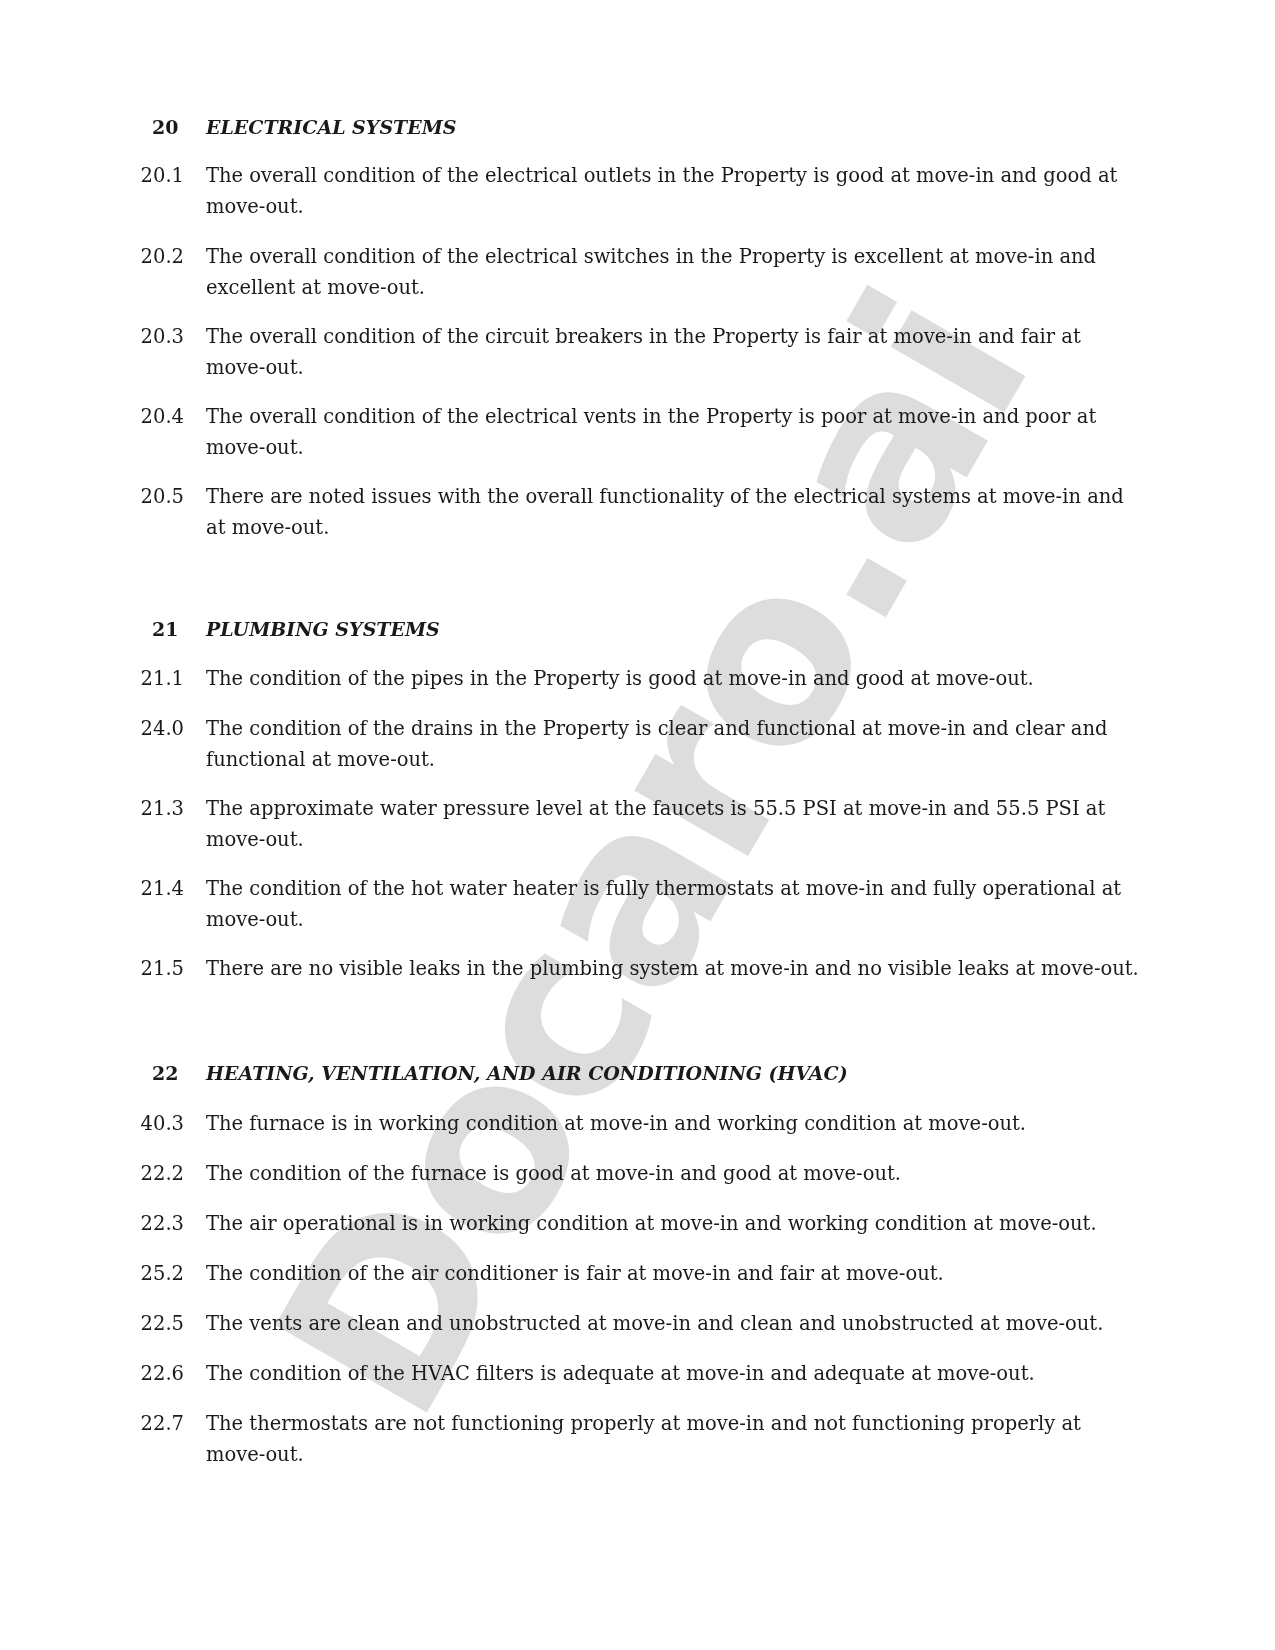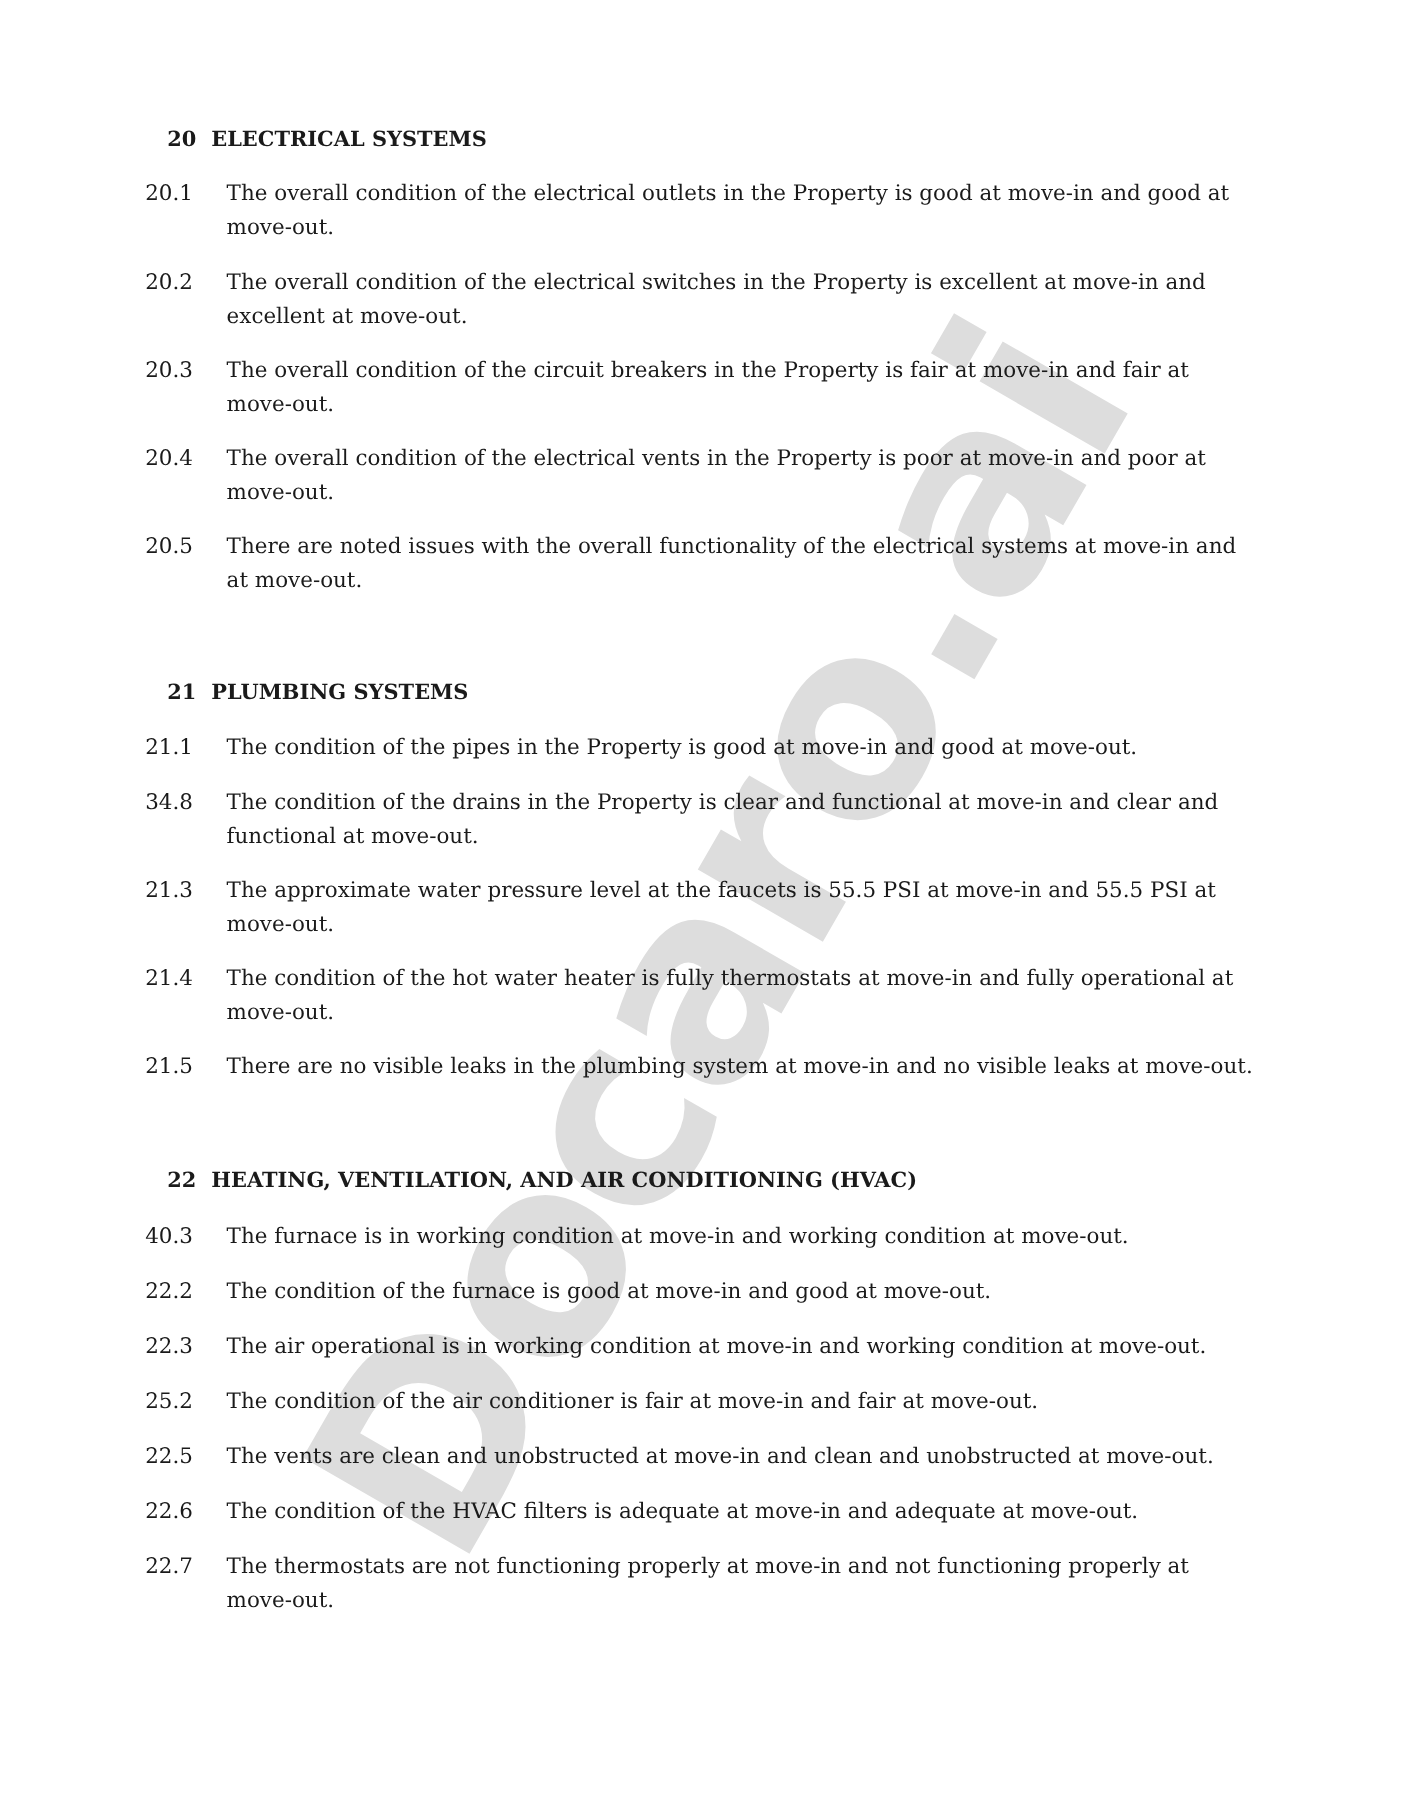--- a/index.html
+++ b/index.html
@@ -5,23 +5,23 @@
   html, body { margin: 0; padding: 0; background: #ffffff; }
   body { width: 1275px; height: 1650px; position: relative; overflow: hidden;
          font-family: "DejaVu Serif", serif; color: #1a1a1a; }
   .page { position: absolute; left: 0; top: 0; width: 1275px; height: 1650px; }
   .wm-wrap { position: absolute; left: 240px; top: 1330px; transform: rotate(-60deg); transform-origin: 0 0;
              font-family: "DejaVu Sans", sans-serif; font-weight: bold; font-size: 240px; color: #dddddd;
              white-space: nowrap; letter-spacing: -6px; z-index: 0; line-height: 1; }
   .content { position: absolute; left: 0; top: 0; width: 1275px; z-index: 1; }
   .section-head { position: absolute; font-weight: bold; font-size: 19px; }
   .section-head .num { position: absolute; left: 152px; width: 32px; text-align: left; }
-  .section-head .title { position: absolute; left: 192px; white-space: nowrap; }
+  .section-head .title { position: absolute; left: 206px; white-space: nowrap; font-style: italic; }
   .item { position: absolute; left: 0; width: 1275px; font-size: 19.5px; line-height: 31px; }
-  .item .num { position: absolute; left: 132px; width: 52px; text-align: left; }
+  .item .num { position: absolute; left: 132px; width: 52px; text-align: right; }
   .item .text { position: absolute; left: 206px; width: 920px; }
   b { font-weight: normal; }
 </style>
 </head>
 <body>
 
 <div class="page">
   <div class="wm-wrap">Docaro.ai</div>
 
   <div class="content">
@@ -53,21 +53,21 @@
 
     <div class="section-head" style="top:618px;">
       <span class="num">21</span>
       <span class="title">PLUMBING SYSTEMS</span>
     </div>
     <div class="item" style="top:663px;">
       <span class="num">21.1</span>
       <span class="text"><span>The condition of the pipes in the </span><b>Property</b><span> is good at move-in and good at move-out.</span></span>
     </div>
     <div class="item" style="top:713px;">
-      <span class="num">34.8</span>
+      <span class="num">24.0</span>
       <span class="text"><span>The condition of the drains in the </span><b>Property</b><span> is clear and functional at move-in and clear and functional at move-out.</span></span>
     </div>
     <div class="item" style="top:793px;">
       <span class="num">21.3</span>
       <span class="text">The approximate water pressure level at the faucets is 55.5 PSI at move-in and 55.5 PSI at move-out.</span>
     </div>
     <div class="item" style="top:873px;">
       <span class="num">21.4</span>
       <span class="text">The condition of the hot water heater is fully thermostats at move-in and fully operational at move-out.</span>
     </div>

